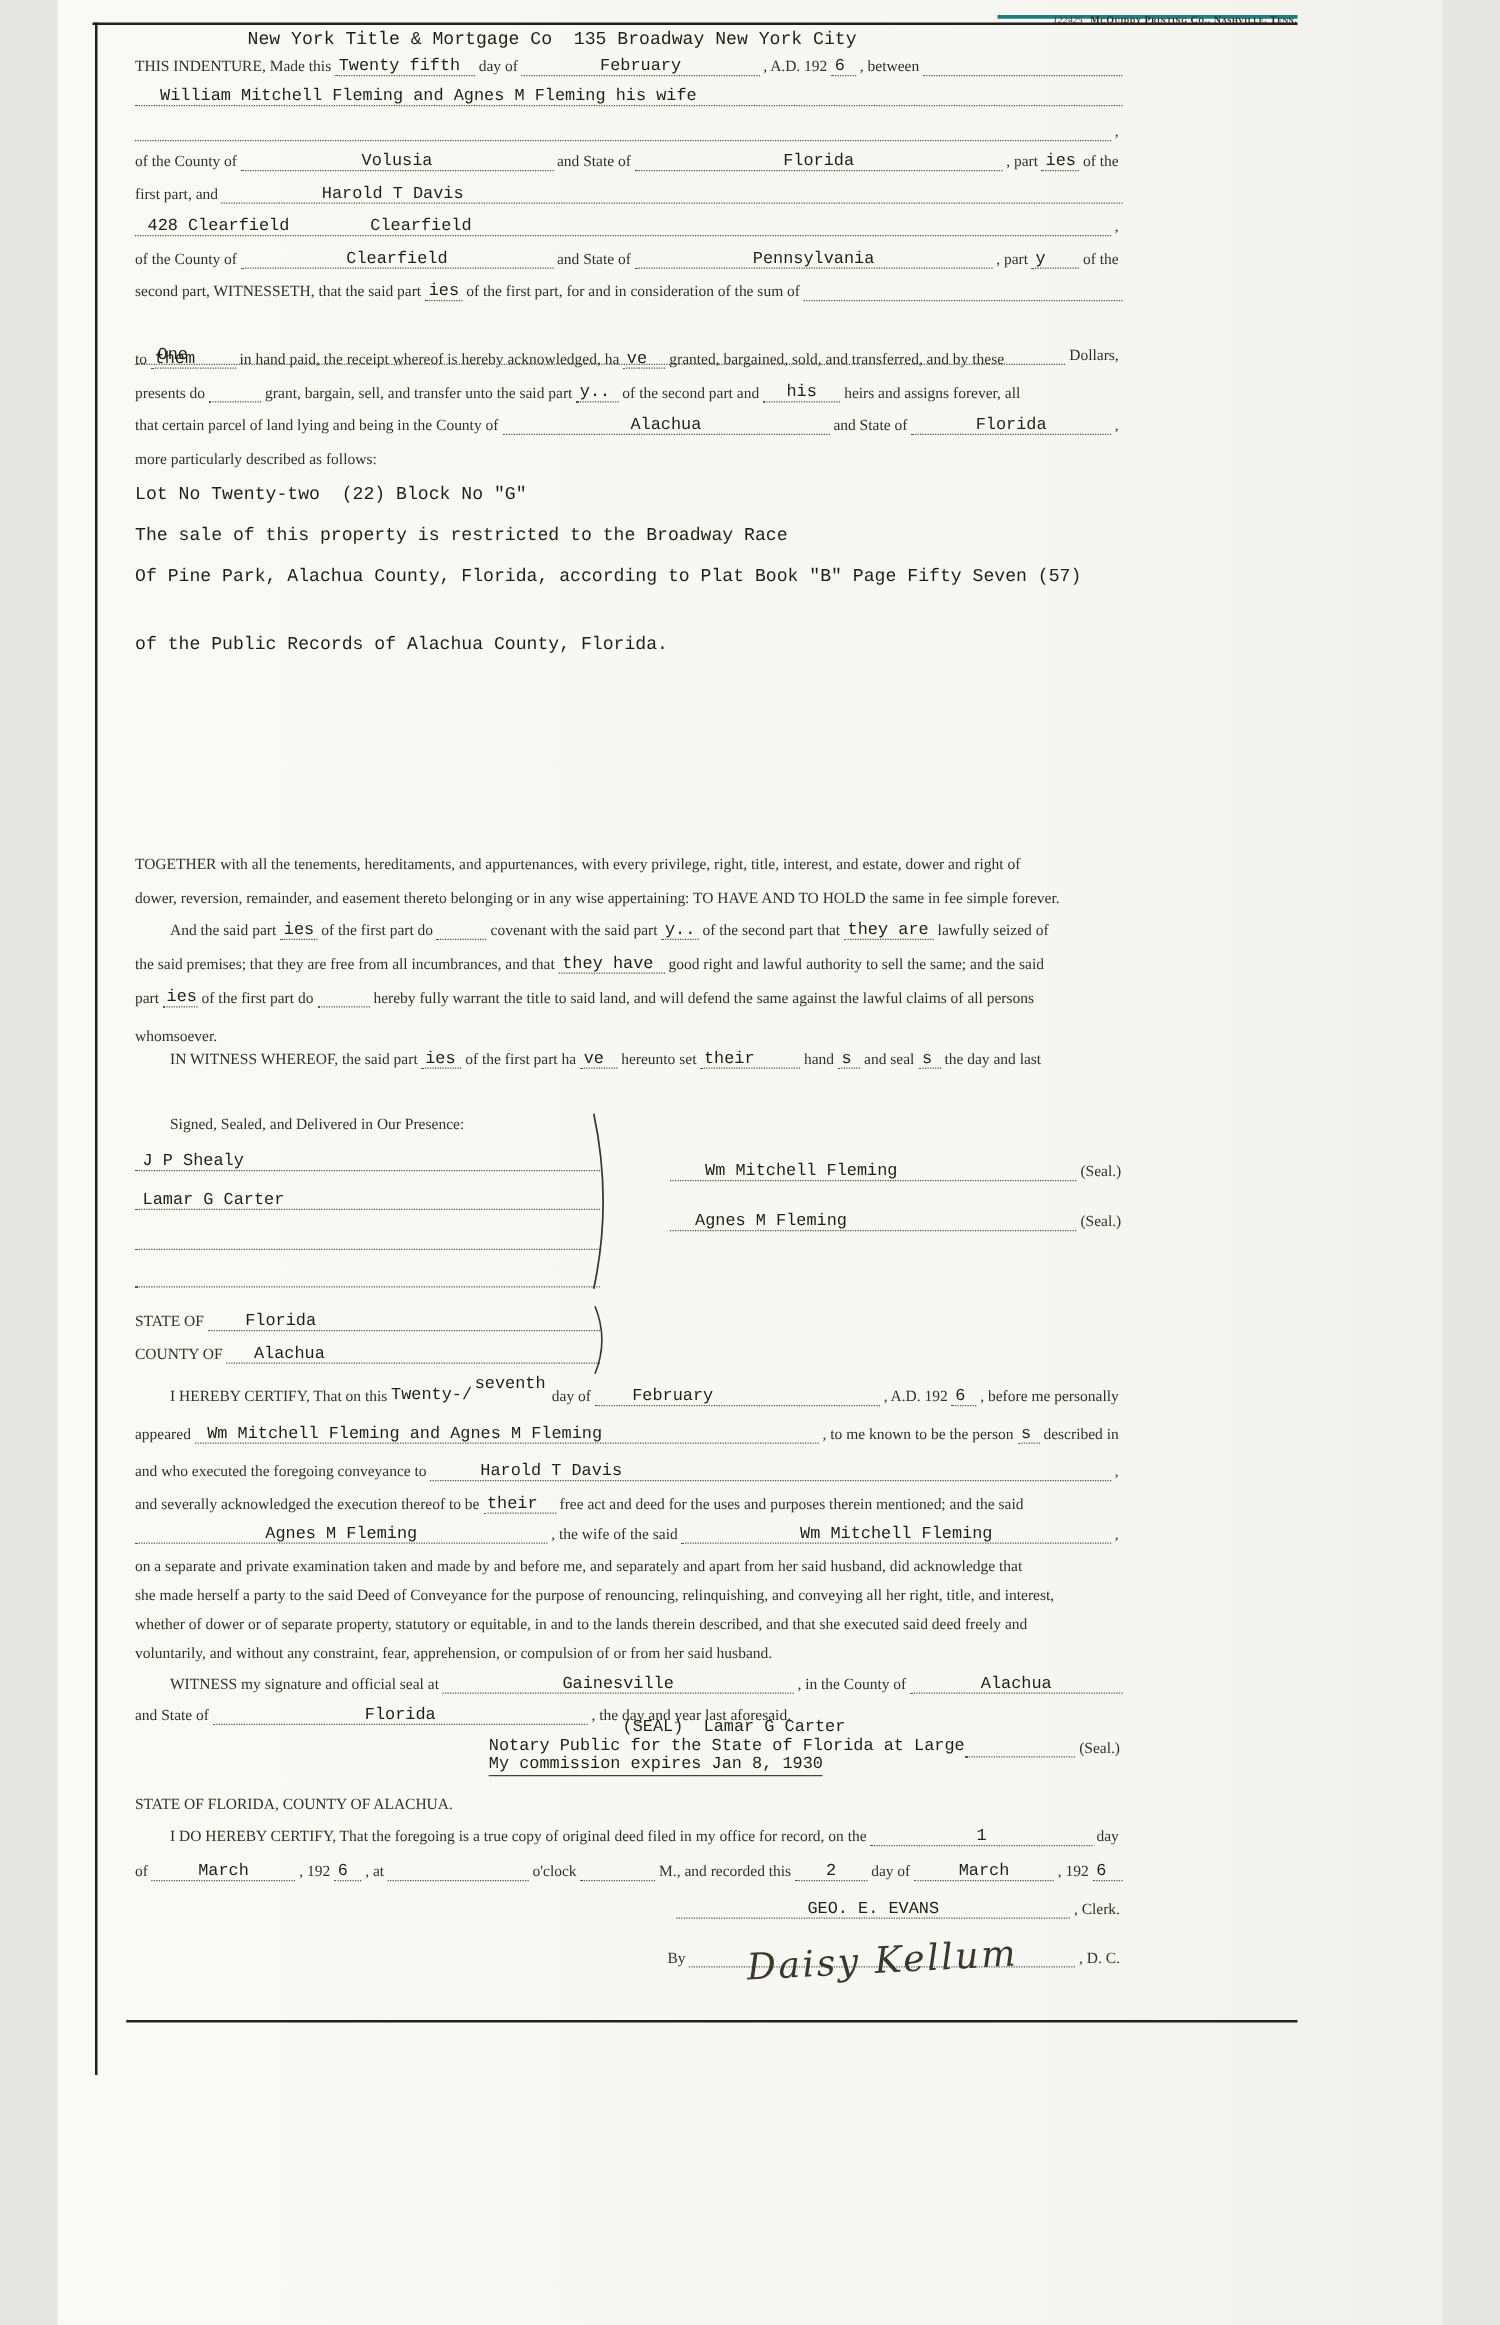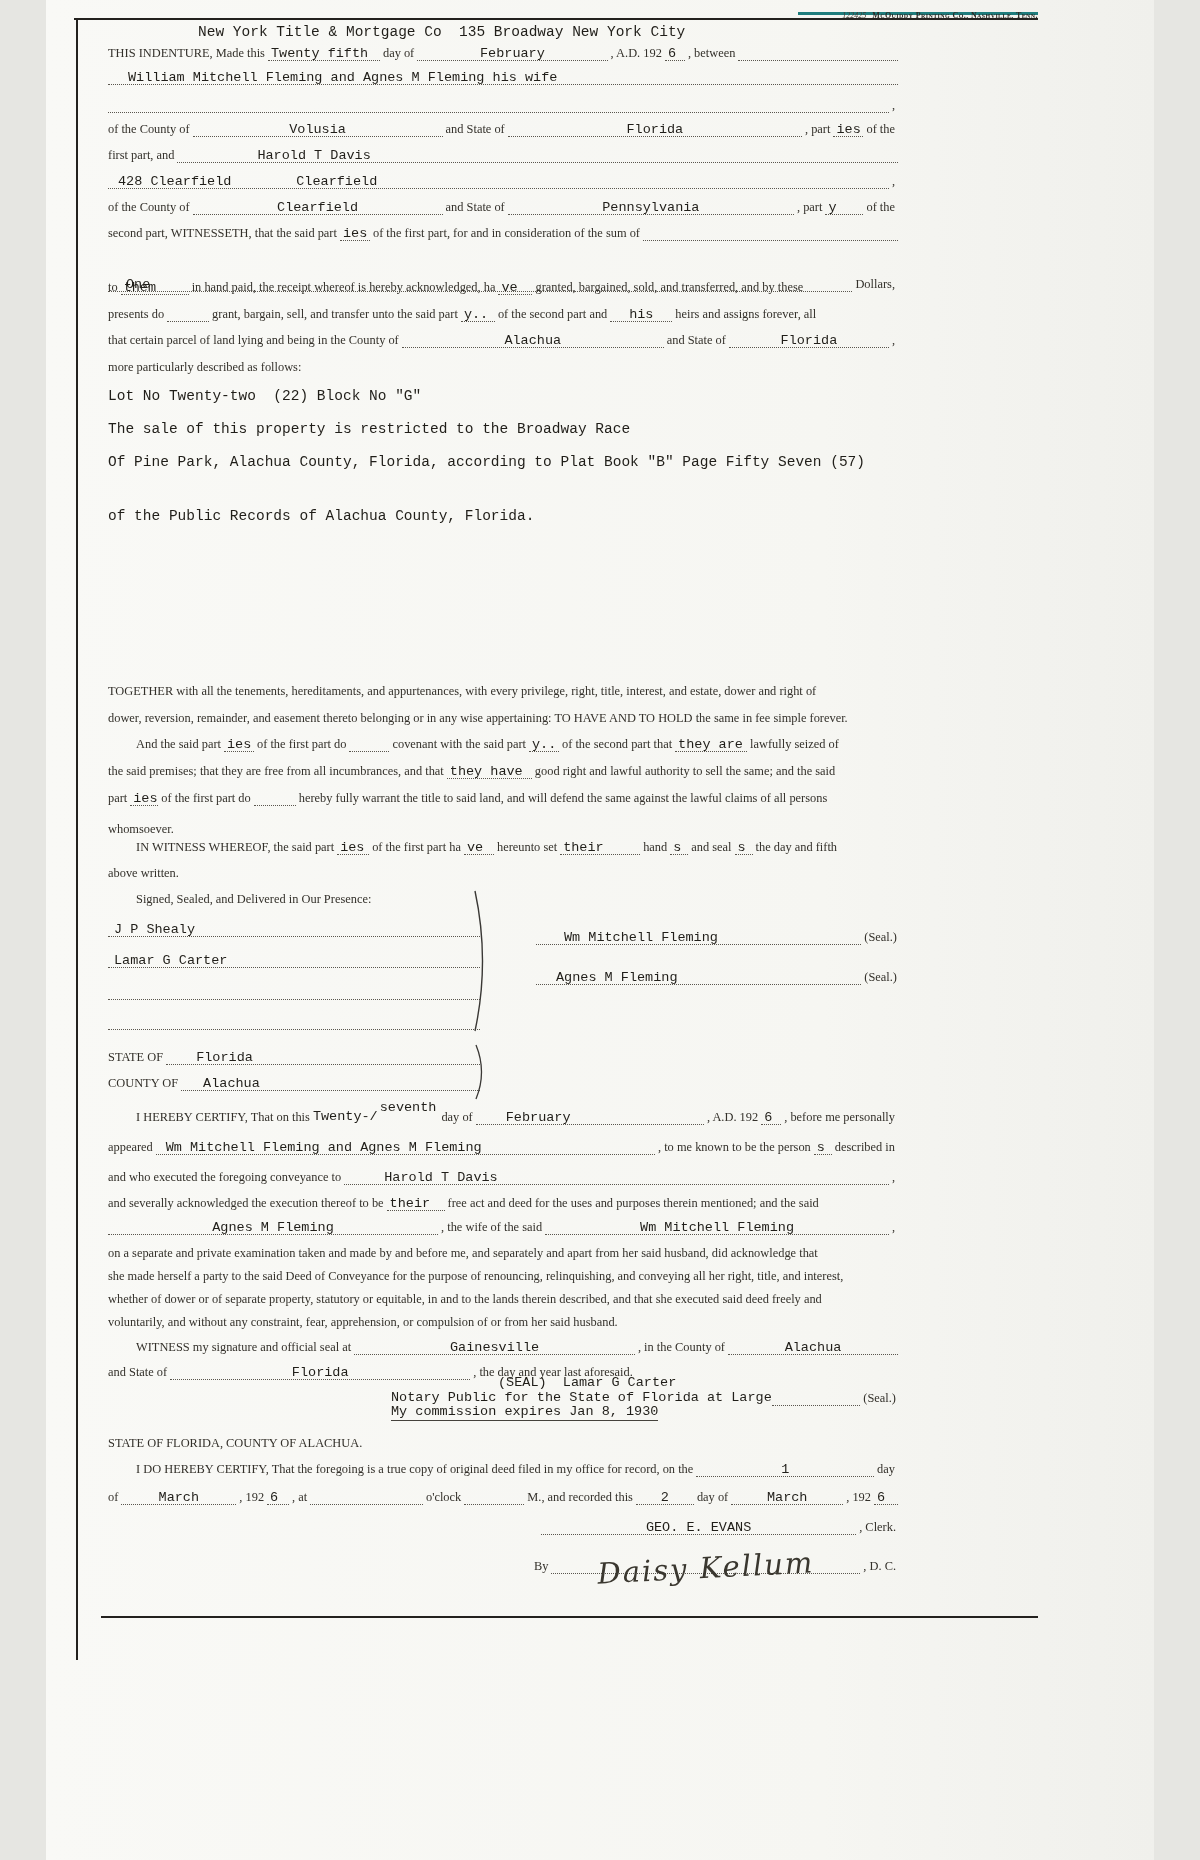--- a/index.html
+++ b/index.html
@@ -241,24 +241,21 @@
         <span class="typed">their</span>
       </span>
       <span class="printed">hand</span>
       <span class="blank" style="flex: 0 0 auto; width: 18px;">
         <span class="typed">s</span>
       </span>
       <span class="printed">and seal</span>
       <span class="blank" style="flex: 0 0 auto; width: 18px;">
         <span class="typed">s</span>
       </span>
-      <span class="printed">the day and fifth</span>
-    </div>
-  <div class="line" style="top:862px;">
-      <span class="printed">above written.</span>
+      <span class="printed">the day and last</span>
     </div>
 
   <div class="line" style="top:888px;left:90px;width:430px;">
       <span class="printed">Signed, Sealed, and Delivered in Our Presence:</span>
     </div>
   <div class="line" style="top:918px;width:372px;">
       <span class="blank" style="flex: 1 1 0%; padding-left: 6px;">
         <span class="typed">J P Shealy</span>
       </span>
     </div>

